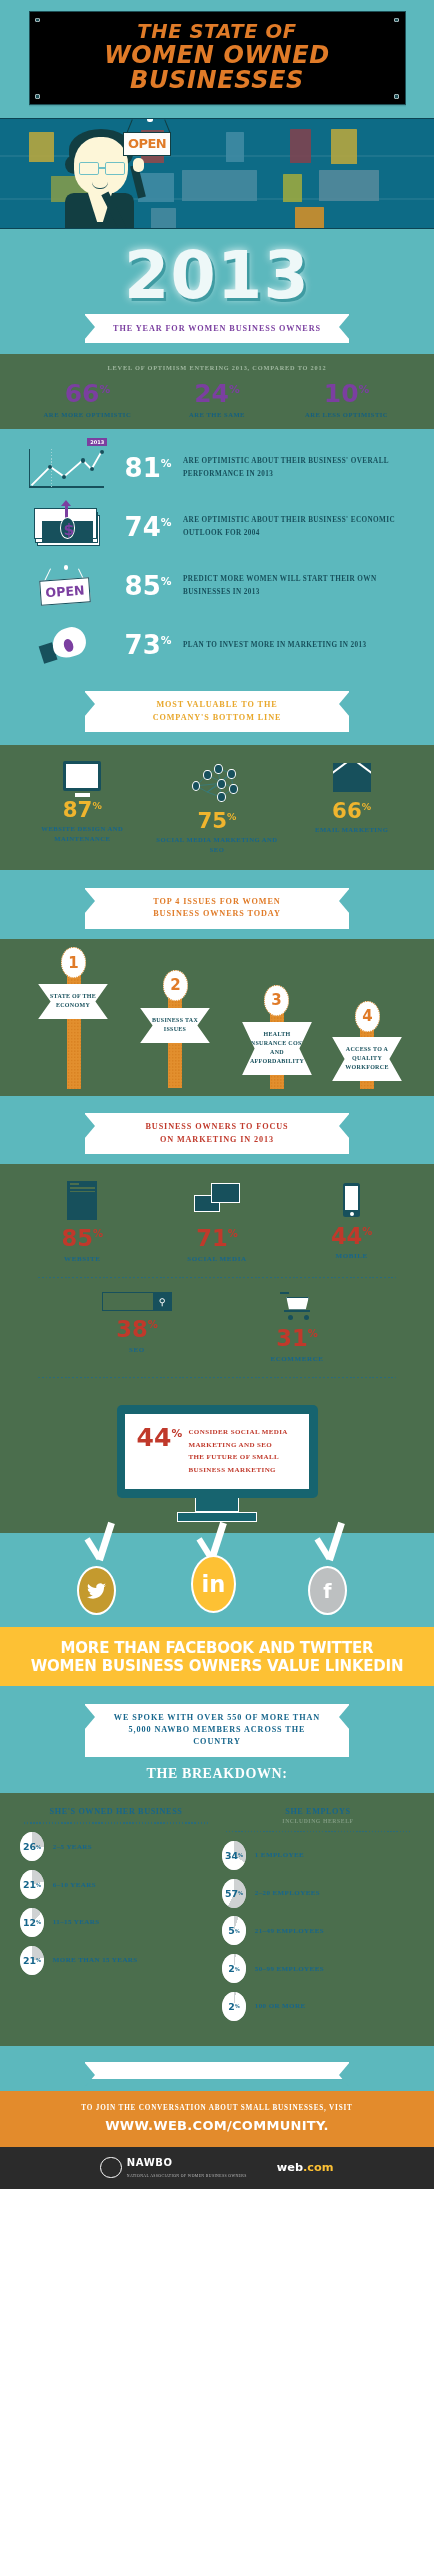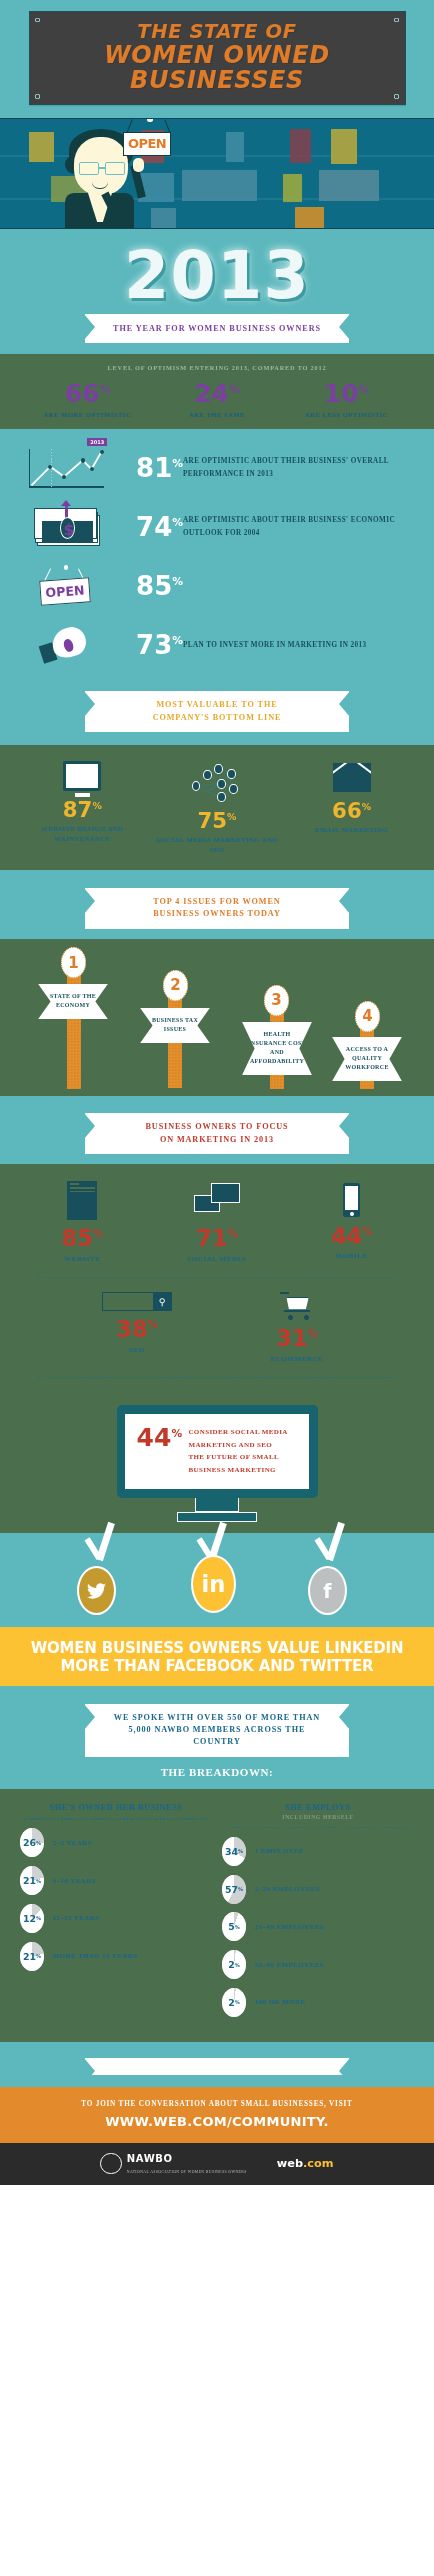--- a/index.html
+++ b/index.html
@@ -14,21 +14,21 @@
   .band-teal   { background: #5cb8bd; }
   .band-green  { background: #4b6e4d; }
 
   
   .header {
     background: #5cb8bd;
     padding: 11.3px 0 12.6px;
     display: flex; justify-content: center;
   }
   .title-plate {
-    background: #404040;
+    background: #000000;
     border: 1.9px solid #1d4f56;
     width: 377px;
     padding: 10px 6.3px 11.3px;
     position: relative;
     text-align: center;
     box-shadow: 0 1.3px 0 rgba(0,0,0,.12);
   }
   .screw { position: absolute; width: 4.4px; height: 4.4px; border-radius: 50%;
            background: #1d4f56; box-shadow: 0 0 0 0.6px #fff inset; }
   .screw.tl { left: 5.7px;  top: 5.7px; }
@@ -131,21 +131,21 @@
   }
   .opt-num sup { font-size: 10.7px; top: -.75em; }
   .opt-label { color: #16607f; font-weight: bold; font-size: 6.6px;
       letter-spacing: 0.5px; margin-top: 4.4px; }
 
   
   .stats { background: #5cb8bd; padding: 10px 0 3.8px; }
   .stat-row { display: flex; align-items: center; padding: 7.5px 19px; }
   .stat-icon { width: 94px; display: flex; justify-content: center; align-items: center; height: 44px; }
   .stat-num {
-    width: 70px; text-align: right; color: #ffffff;
+    width: 70px; text-align: center; color: #ffffff;
     font-family: "DejaVu Sans", sans-serif; font-weight: bold; font-size: 26px; line-height: 1;
   }
   .stat-num sup { font-size: 10.7px; top: -.8em; }
   .stat-text { flex: 1; color: #17505c; font-weight: bold; font-size: 7.2px;
       letter-spacing: 0.4px; line-height: 1.9; }
 
   
   .mini-chart { position: relative; width: 75px; height: 39px; }
   .mc-axis-y { position: absolute; left: 0; top: 0; width: 1.9px; height: 39px; background: #17505c; }
   .mc-axis-x { position: absolute; left: 0; bottom: 0; width: 75px; height: 1.9px; background: #17505c; }
@@ -284,21 +284,21 @@
       border: 2.5px solid #fff; display: flex; align-items: center; justify-content: center;
       color: #fff; font-family: "DejaVu Sans", sans-serif; font-weight: bold; font-size: 19px; }
 
   
   .yellow-banner { background: #fdc134; padding: 11.3px 10px; text-align: center; }
   .yellow-banner .line { color: #fff; font-family: "DejaVu Sans", sans-serif; font-weight: bold;
       font-size: 15px; letter-spacing: -0.2px; line-height: 1.2; }
 
   
   .survey { background: #5cb8bd; padding: 11.3px 0 8.8px; text-align: center; }
-  .breakdown-title { color: #fff; font-weight: bold; font-size: 11px;
+  .breakdown-title { color: #fff; font-weight: bold; font-size: 14px;
       letter-spacing: 0.6px; margin: 8.8px 0 2.5px; }
   .breakdown { background: #4b6e4d; padding: 14px 15px 16.3px; display: flex; }
   .bd-col { width: 50%; padding: 0 5px; }
   .bd-head { color: #17668c; font-weight: bold; font-size: 8.2px; letter-spacing: 0.6px; text-align: center; }
   .bd-sub { color: #7f9a80; font-weight: bold; font-size: 5.7px; letter-spacing: 0.6px;
       text-align: center; margin-top: 2.5px; }
   .bd-rule { height: 1.3px; margin: 6.3px 3.8px 8.8px;
       background: repeating-linear-gradient(to right,#2a6b7a 0 1.3px, transparent 1.3px 3.1px); }
   .bd-row { display: flex; align-items: center; margin-bottom: 8.8px; }
   .pie { width: 24px; height: 29px; border-radius: 50%; position: relative;
@@ -456,20 +456,21 @@
         <div class="open-small">
           <div class="os-nail"></div>
             <div class="os-cordl"></div>
             <div class="os-cordr"></div>
           <div class="os-plate">
               <span>OPEN</span>
             </div>
         </div>
       </div>
       <div class="stat-num"><span>85</span><sup>%</sup></div>
+      <div class="stat-text">PREDICT MORE WOMEN WILL START THEIR OWN BUSINESSES IN 2013</div>
     </div>
 
     <div class="stat-row">
       <div class="stat-icon">
         <div class="megaphone">
           <div class="mg-handle"></div>
             <div class="mg-cone"></div>
             <div class="mg-inner"></div>
         </div>
       </div>
@@ -644,22 +645,22 @@
     </div>
     <div class="s-medal" style="left:191px; top:21.3px; background:#fdc134; width:45px; height:58px; font-size:22.6px">
       <span>in</span>
     </div>
     <div class="s-medal" style="left:308px; top:33px; background:#bdc0c1">
       <span>f</span>
     </div>
   </div>
 
   <div class="yellow-banner">
+    <div class="line">MORE THAN FACEBOOK AND TWITTER</div>
     <div class="line">WOMEN BUSINESS OWNERS VALUE LINKEDIN</div>
-    <div class="line">MORE THAN FACEBOOK AND TWITTER</div>
   </div>
 
   <div class="survey">
     <div class="ribbon">
       <div class="ribbon-text rb-blue">WE SPOKE WITH OVER 550 OF MORE THAN</div>
       <div class="ribbon-text rb-blue">5,000 NAWBO MEMBERS ACROSS THE COUNTRY</div>
     </div>
     <div class="breakdown-title">THE BREAKDOWN:</div>
   </div>
 

